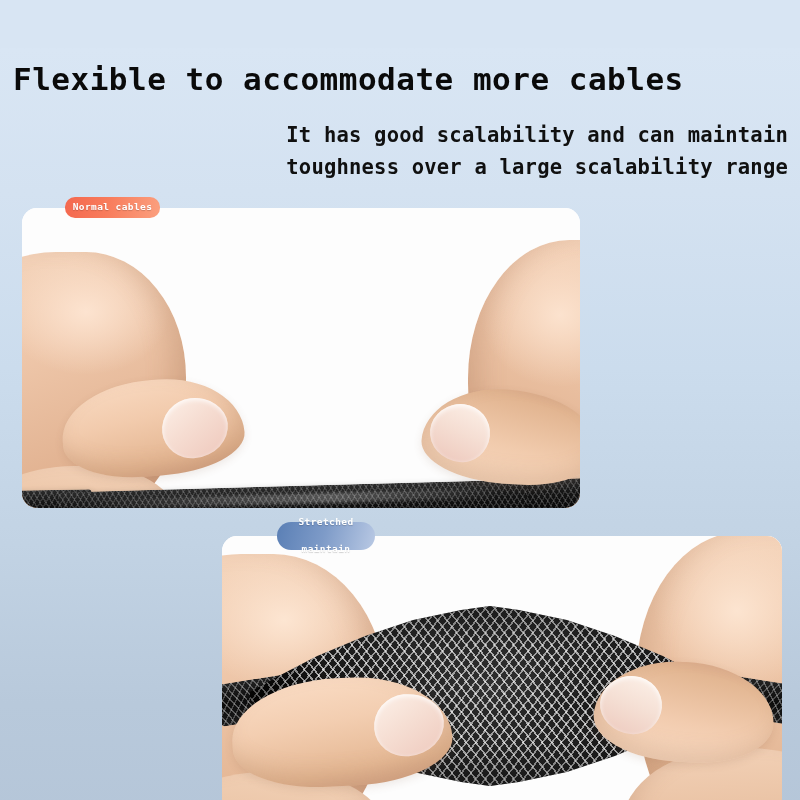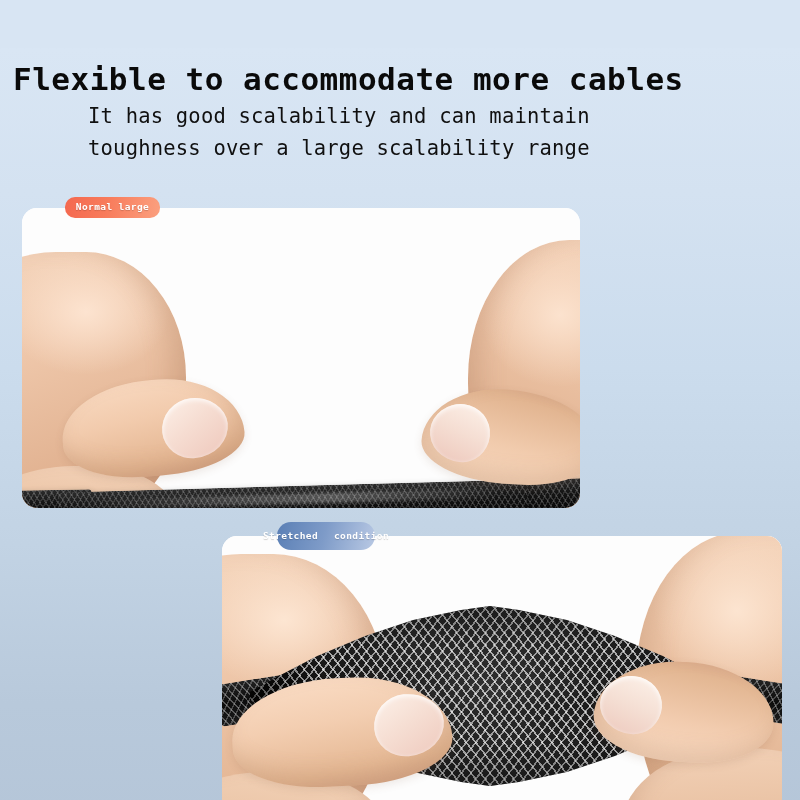--- a/index.html
+++ b/index.html
@@ -14,22 +14,22 @@
     margin-top:48px;
   }
 
   
   .headline{
     position:absolute;left:13px;top:14px;width:700px;
     font-size:31px;font-weight:700;color:#0a0a0a;
     letter-spacing:.5px;white-space:nowrap;line-height:1.1;
   }
   .subtitle{
-    position:absolute;right:12px;top:53px;width:700px;
-    font-size:20.5px;font-weight:400;color:#101010;
+    position:absolute;right:12px;top:72px;width:700px;
+    text-align:right;font-size:20.5px;font-weight:700;color:#101010;
     letter-spacing:.2px;line-height:1.55;
   }
   .subtitle .l{display:block;white-space:nowrap;}
 
   
   .card{
     position:absolute;background:#fff;border-radius:15px;overflow:hidden;
   }
   #card-top{left:22px;top:160px;width:558px;height:300px;}
   #card-bottom{left:222px;top:488px;width:560px;height:302px;}
@@ -44,21 +44,21 @@
     display:flex;align-items:center;justify-content:center;
     text-shadow:0 1px 1px rgba(0,0,0,.18);
   }
   #badge-normal{
     left:65px;top:149px;width:95px;height:21px;border-radius:10px;
     background:linear-gradient(100deg,#f4684f 0%,#f87c5c 45%,#fba07f 100%);
   }
   #badge-stretched{
     left:277px;top:474px;width:98px;height:28px;border-radius:14px;
     background:linear-gradient(105deg,#5a7fb5 0%,#7e9bc8 48%,#b9c9e4 100%);
-    flex-direction:row;
+    flex-direction:column;
     gap:16px;
   }
 
   
   
   .hand{position:absolute;}
   #t-lhand{
     left:-86px;top:44px;width:250px;height:272px;
     background:
       radial-gradient(ellipse 120px 90px at 60% 22%, rgba(255,232,214,.85), rgba(0,0,0,0) 70%),
@@ -283,21 +283,21 @@
       </div>
 
       <div class="hand" id="b-lthumb" style="z-index:30"></div>
       <div class="hand" id="b-lnail" style="z-index:31"></div>
       <div class="hand" id="b-rthumb" style="z-index:30"></div>
       <div class="hand" id="b-rnail" style="z-index:31"></div>
     </div>
   </div>
 
   <div class="badge" id="badge-normal">
-    <span>Normal large</span>
+    <span>Normal cables</span>
   </div>
 
   <div class="badge" id="badge-stretched">
     <span>Stretched</span>
-    <span>condition</span>
+    <span>maintain</span>
   </div>
 
 </div>
 
 </body></html>

